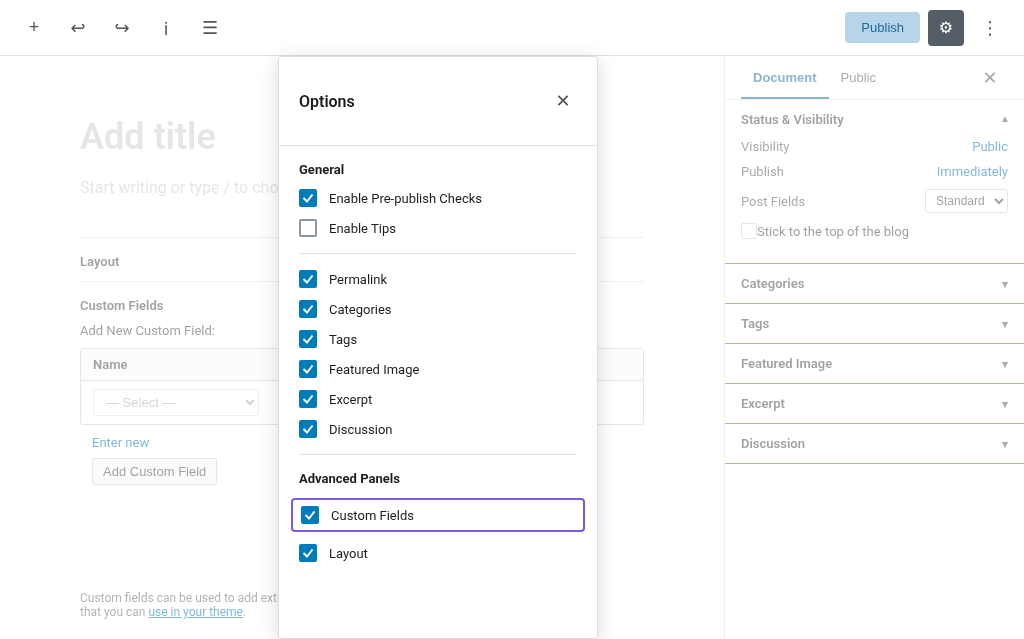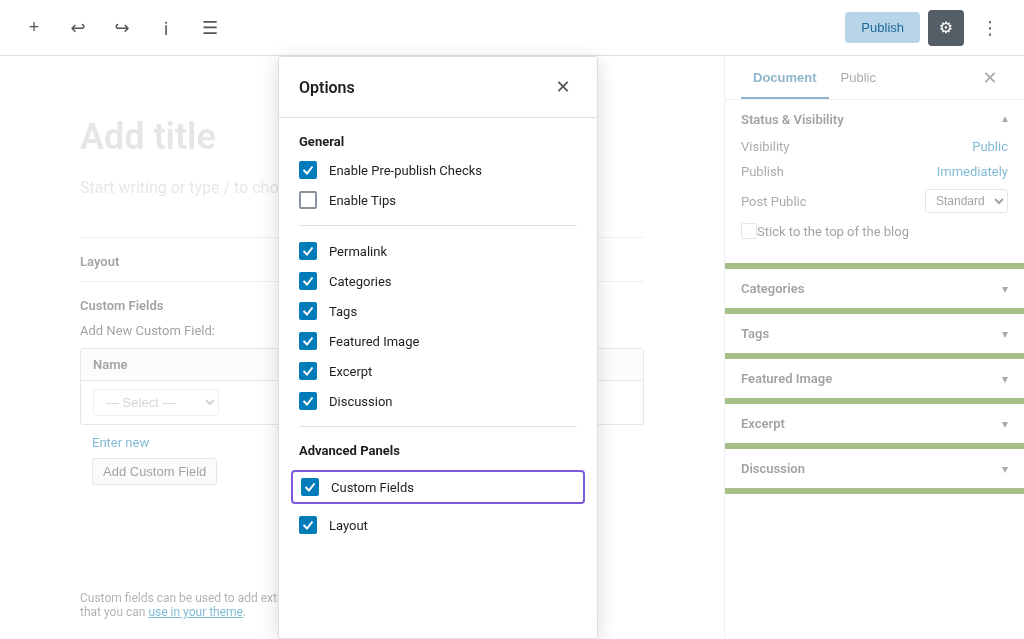--- a/index.html
+++ b/index.html
@@ -128,21 +128,21 @@
     .cf-select-row {
       padding: 8px 12px;
     }
     .cf-select {
       font-size: 13px;
       color: #aaa;
       border: 1px solid #ddd;
       padding: 4px 8px;
       border-radius: 3px;
       background: #fff;
-      width: 126px;
+      width: 166px;
     }
     .enter-new-link {
       display: block;
       font-size: 13px;
       color: #0073aa;
       margin: 4px 0 8px 12px;
       text-decoration: none;
     }
     .add-cf-btn {
       margin-left: 12px;
@@ -207,21 +207,21 @@
       border: none; background: transparent;
       cursor: pointer;
       display: flex; align-items: center; justify-content: center;
       color: #555;
       font-size: 18px;
       align-self: center;
     }
 
     
     .sidebar-panel {
-      border-bottom: 6px solid #4d7c0f;
+      border-bottom: 1px solid #4d7c0f;
     }
     .sidebar-panel-header {
       display: flex;
       align-items: center;
       justify-content: space-between;
       padding: 12px 16px;
       cursor: pointer;
     }
     .sidebar-panel-title {
       font-size: 13px;
@@ -303,21 +303,21 @@
       box-shadow: 0 4px 20px rgba(0,0,0,0.15);
       z-index: 200;
       display: flex;
       flex-direction: column;
       border-radius: 3px;
     }
     .modal-header {
       display: flex;
       align-items: center;
       justify-content: space-between;
-      padding: 16px 20px;
+      padding: 30px 20px;
       border-bottom: 1px solid #e0e0e0;
       flex-shrink: 0;
     }
     .modal-title {
       font-size: 16px;
       font-weight: 600;
       color: #1e1e1e;
     }
     .modal-close-btn {
       border: none;
@@ -470,21 +470,21 @@
     <div class="sv-panel-content">
       <div class="sv-row">
         <span class="sv-label">Visibility</span>
         <a class="sv-value" href="#">Public</a>
       </div>
       <div class="sv-row">
         <span class="sv-label">Publish</span>
         <a class="sv-value" href="#">Immediately</a>
       </div>
       <div class="sv-row">
-        <span class="sv-label">Post Public</span>
+        <span class="sv-label">Post Fields</span>
         <select class="sv-select">
           <option>Standard</option>
         </select>
       </div>
       <div class="sv-checkbox-row">
         <div class="sv-checkbox"></div>
         <span class="sv-checkbox-label">Stick to the top of the blog</span>
       </div>
     </div>
   </div>

